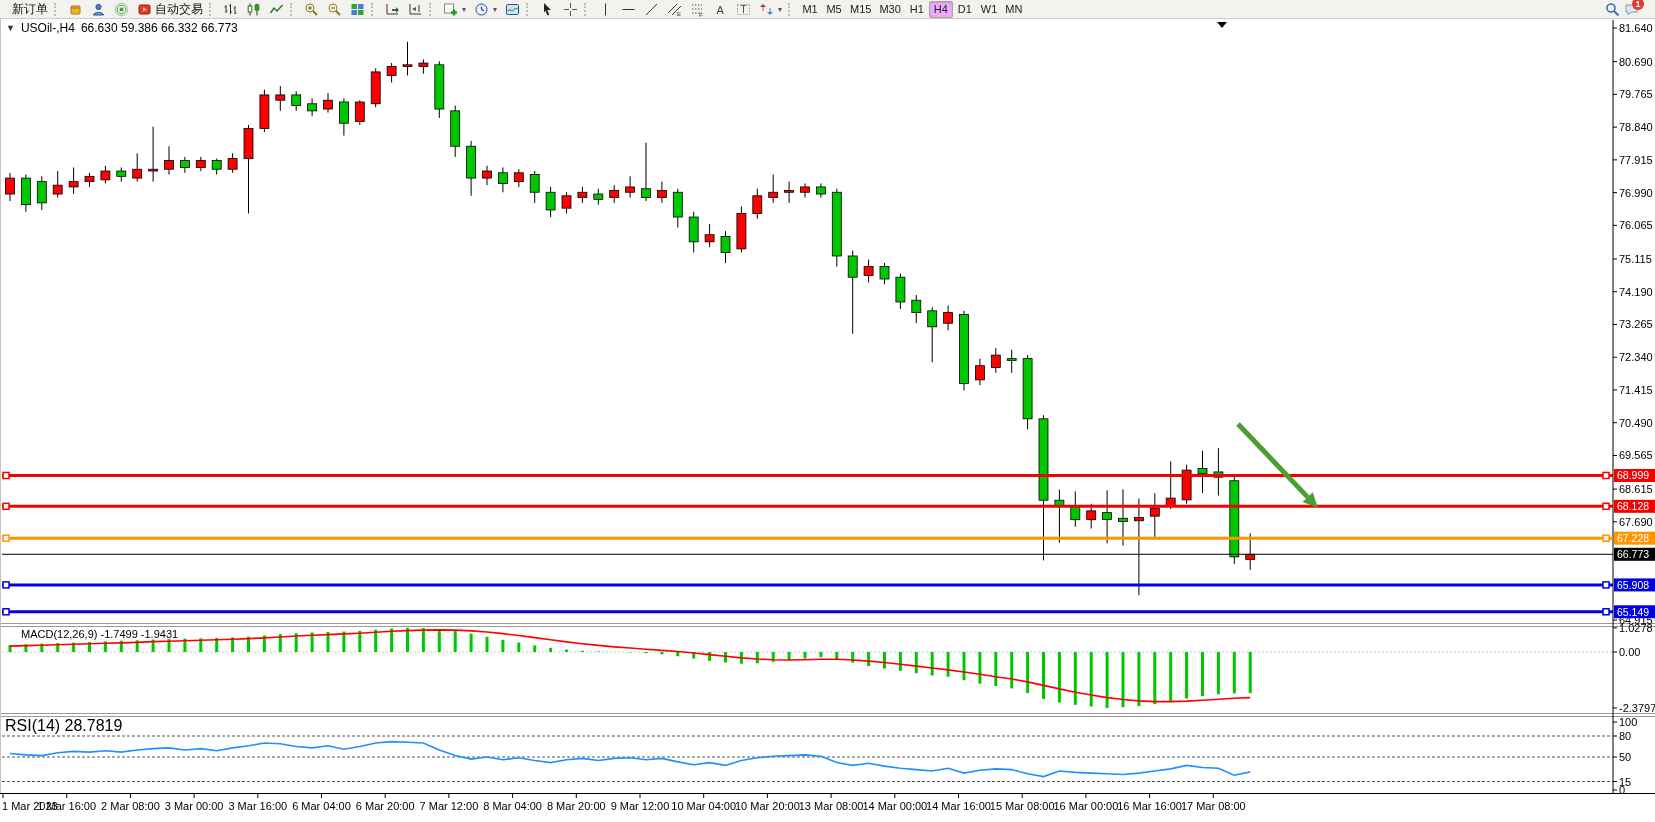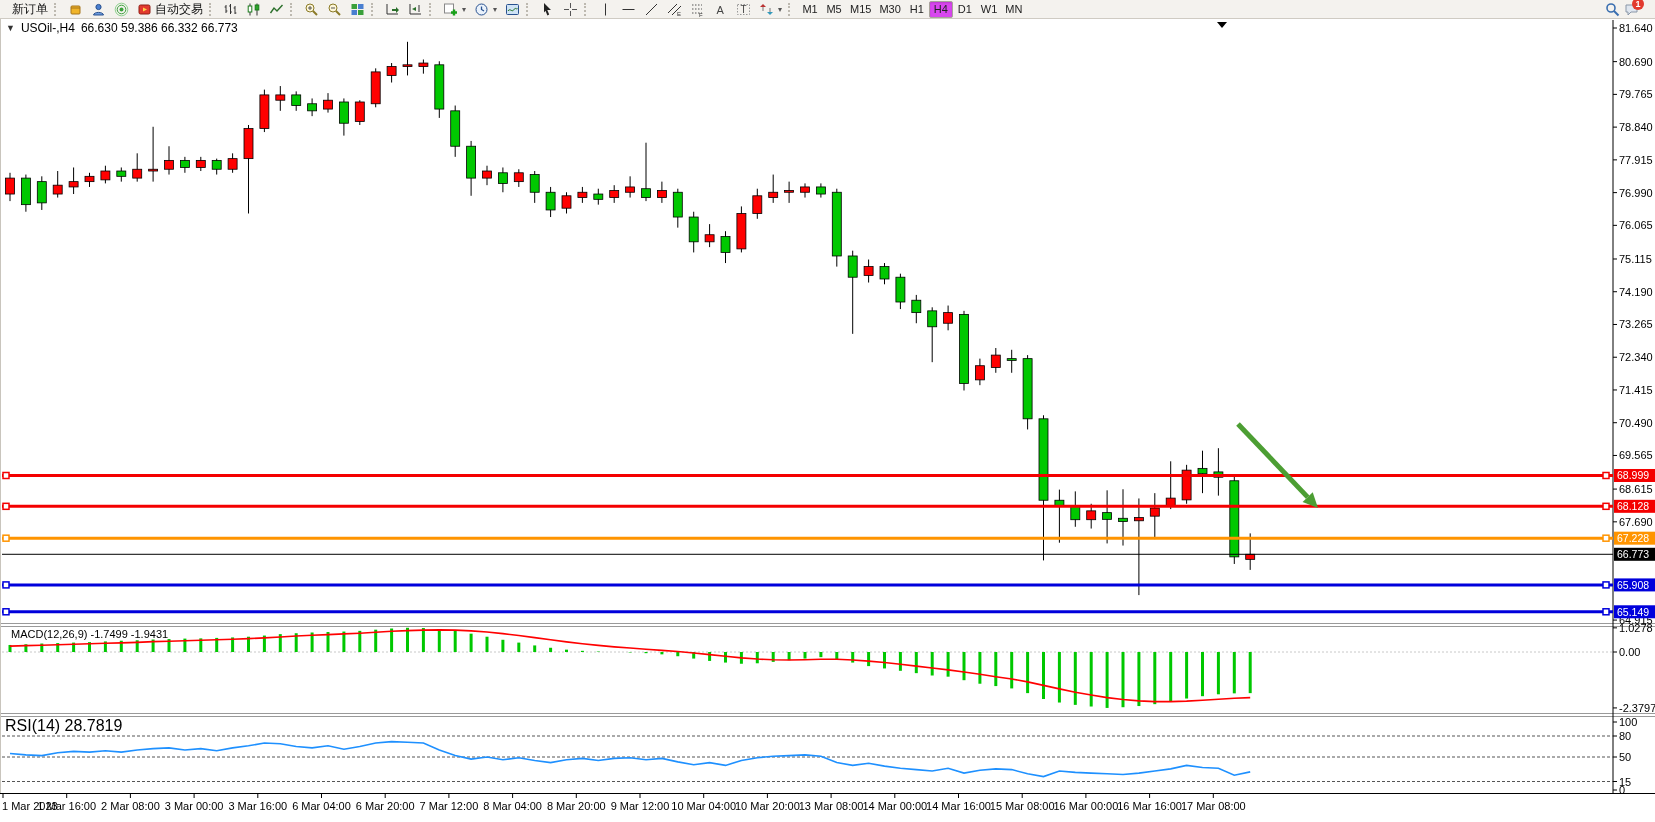--- a/index.html
+++ b/index.html
@@ -5,34 +5,34 @@
   html,body{margin:0;padding:0;}
   body{width:1655px;height:822px;overflow:hidden;position:relative;background:#ffffff;
        font-family:"Liberation Sans","DejaVu Sans",sans-serif;}
   
   .toolbar{position:absolute;top:0;left:0;width:1655px;height:19px;background:#f4f2ee;
            border-bottom:1px solid #cfcbc3;display:flex;align-items:center;padding:0 8px;
            box-sizing:border-box;z-index:30;}
   .tb-btn{height:17px;display:flex;align-items:center;justify-content:center;gap:3px;
           padding:0 3px;font-size:12px;color:#111;background:transparent;border:1px solid transparent;
           border-radius:2px;white-space:nowrap;cursor:default;}
-  .tb-btn.active{background:#d946ef;border:1px solid #a9a49a;box-shadow:inset 0 1px 2px rgba(0,0,0,.15);}
+  .tb-btn.active{background:#f0abfc;border:1px solid #a9a49a;box-shadow:inset 0 1px 2px rgba(0,0,0,.15);}
   .grip{width:4px;height:13px;border-left:2px dotted #bdb9b0;margin:0 4px 0 2px;}
   .caret{font-size:8px;color:#555;margin-left:1px;}
   .ic{width:15px;height:15px;display:block;}
   .tf{font-size:11px;color:#222;min-width:24px;}
   .spacer{flex:1;}
   .badge{position:absolute;top:-4px;right:-5px;width:12px;height:12px;border-radius:50%;
          background:#e23a2e;color:#fff;font-size:9px;line-height:12px;text-align:center;font-weight:bold;}
   .bubble-wrap{position:relative;margin-right:8px;}
   
   .overlay{position:absolute;z-index:20;font-size:12px;color:#000;white-space:nowrap;}
   #chart-title{top:21px;left:6px;display:flex;align-items:center;gap:6px;}
   #oneclick{font-size:9px;color:#333;cursor:pointer;}
-  #macd-label{top:628px;left:11px;font-size:11px;}
+  #macd-label{top:628px;left:21px;font-size:11px;}
   #rsi-label{top:717px;left:5px;font-size:16px;}
   svg text{font-family:"Liberation Sans","DejaVu Sans",sans-serif;}
 </style>
 </head>
 <body>
 
 <div class="toolbar">
   <button class="tb-btn">
     <span>新订单</span>
   </button>

